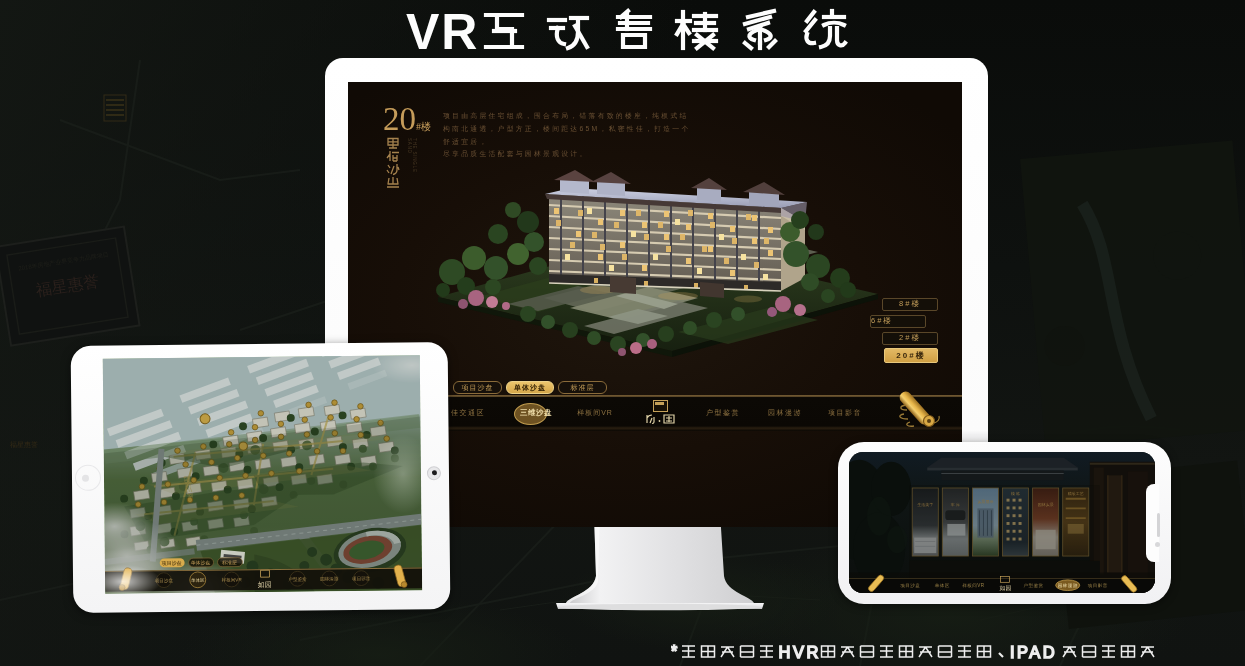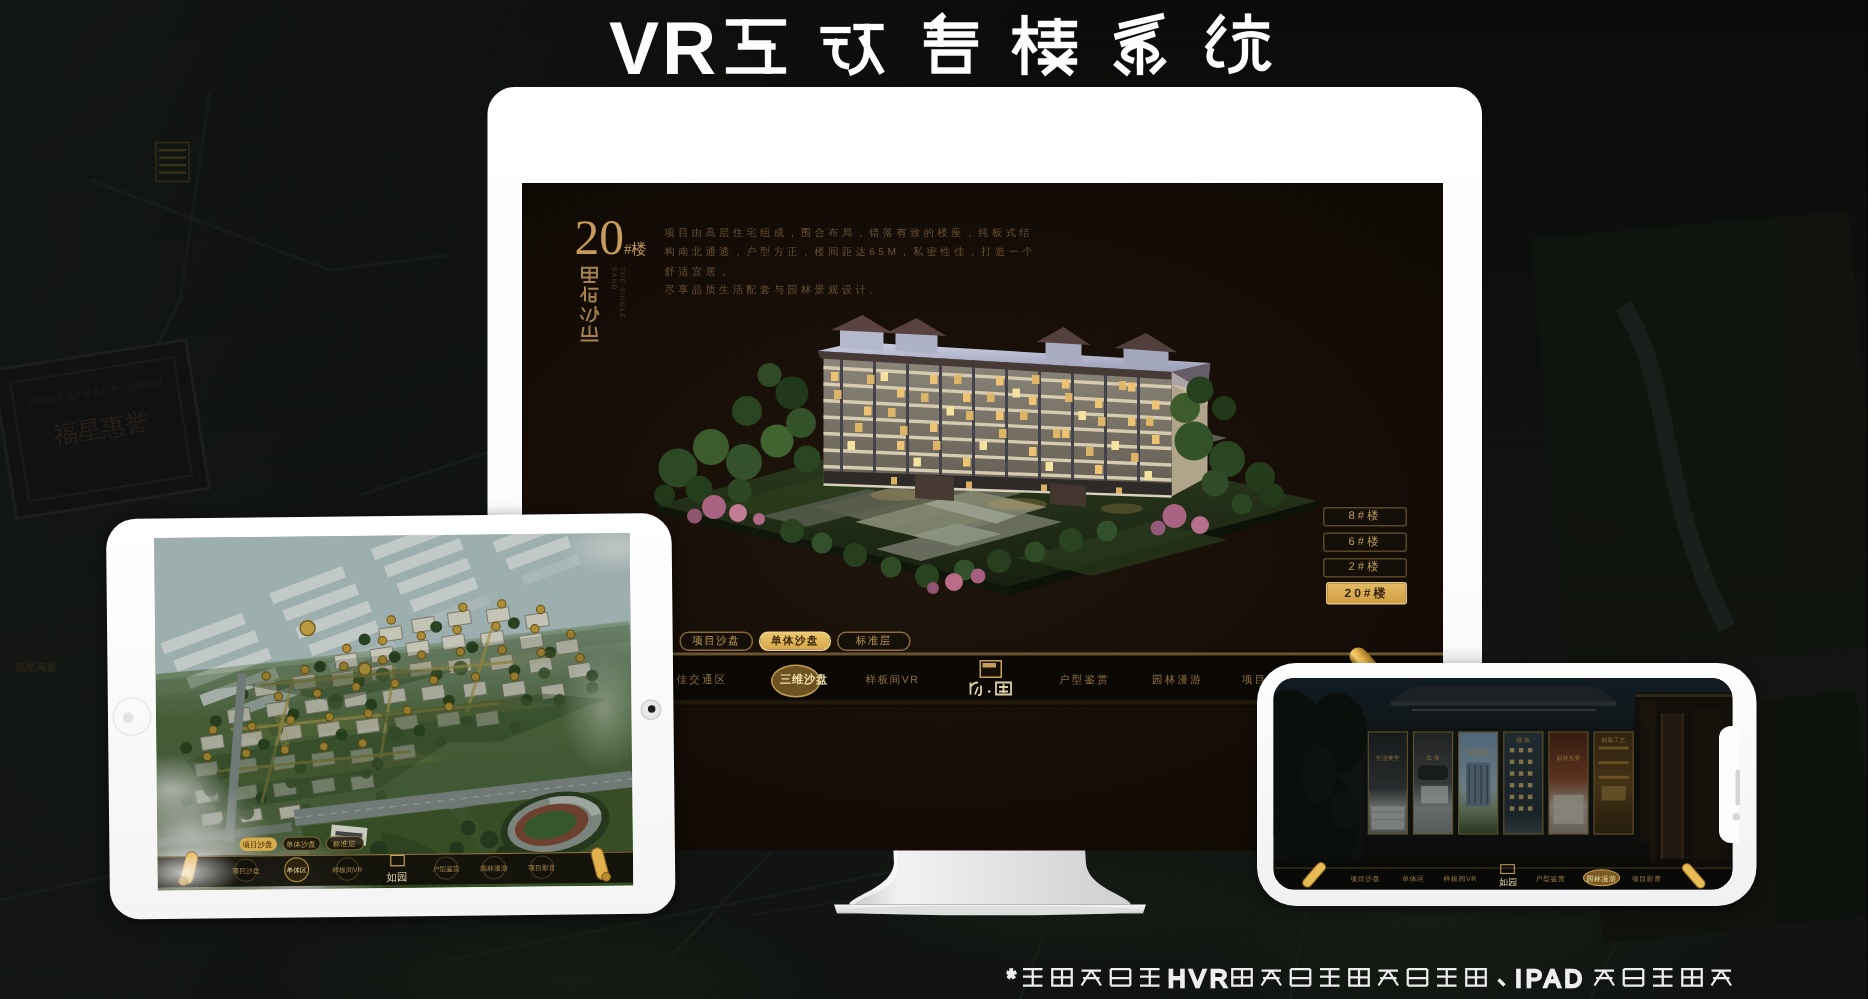--- a/index.html
+++ b/index.html
@@ -155,21 +155,21 @@
         <stop offset="1" stop-color="#c0c0c2"></stop>
       </linearGradient>
     </defs>
     <path d="M54 0 L180 0 L184 64 C186 80 212 85 214 91 L26 91 C28 85 54 80 56 64 Z" fill="url(#neckg)"></path>
     <path d="M26 91 C28 85 54 80 56 64 L54 0 L60 0 L58 70 C54 83 32 86 30 91 Z" fill="#ffffff" opacity="0.6"></path>
     <path d="M16 91 L224 91 L222 97 L18 97 Z" fill="url(#baseg)"></path>
     <ellipse cx="120" cy="95" rx="101" ry="3.2" fill="#dededf"></ellipse>
   </svg>
 
   <div class="abs" id="mscreen" style="left:348px;top:82px;width:614px;height:445px;overflow:hidden;
-    background:radial-gradient(ellipse 430px 270px at 46% 50%, #1f160d 0%, #170e07 55%, #100a05 100%);margin-top:40px;">
+    background:radial-gradient(ellipse 430px 270px at 46% 50%, #1f160d 0%, #170e07 55%, #100a05 100%);">
 
     <div class="abs" style="left:35px;top:21px;color:#c59c5a;font-family:'Liberation Serif',serif;">
       <span style="font-size:33px;line-height:1;">20</span><span style="font-size:10px;">#楼</span>
     </div>
 
     <svg class="abs" style="left:38px;top:55px" width="14" height="52" viewBox="0 0 14 52">
       <g stroke="#a5824e" stroke-width="1.3" fill="none">
         <path d="M2 1.5 H12 V8 H2 Z M2 4.8 H12 M7 1.5 V8 M7 8 V11 M3 11 H11"></path>
         <path d="M4 14 V24 M4 17 L1 21 M6 15.5 H13 M7 18 V24 M11 18 V24 M7 24 H11 M7 21 H11"></path>
         <path d="M2 28 L4 31 M1 33 L3 36 M11 27 V33 C11 36 9 37 7 37.5 M8 29 L5 37 M12 30 L13 33"></path>
@@ -392,22 +392,22 @@
         <circle cx="180" cy="140" r="11" fill="#22381b"></circle>
         <circle cx="150" cy="152" r="10" fill="#2a4521"></circle>
         <circle cx="165" cy="128" r="8" fill="#2f4a24"></circle>
         <circle cx="452" cy="138" r="9" fill="#263f1d"></circle>
         <circle cx="468" cy="150" r="8" fill="#22381b"></circle>
       </g>
     </svg>
 
     <div class="abs" style="left:534px;top:216px;width:54px;height:10.5px;border:1px solid #5a4729;border-radius:2px;
       color:#bf9a58;font-size:7.5px;text-align:center;line-height:10px;letter-spacing:2px;background:#140f08;">8#楼</div>
-    <div class="abs" style="left:534px;top:233px;width:54px;height:10.5px;border:1px solid #5a4729;border-radius:2px;
-      color:#bf9a58;font-size:7.5px;text-align:center;line-height:10px;letter-spacing:2px;background:#140f08;">6#楼</div>
+    <div class="abs" style="left:522px;top:233px;width:54px;height:10.5px;border:1px solid #5a4729;border-radius:2px;
+      color:#bf9a58;font-size:7.5px;line-height:10px;letter-spacing:2px;background:#140f08;">6#楼</div>
     <div class="abs" style="left:534px;top:250px;width:54px;height:10.5px;border:1px solid #5a4729;border-radius:2px;
       color:#bf9a58;font-size:7.5px;text-align:center;line-height:10px;letter-spacing:2px;background:#140f08;">2#楼</div>
     <div class="abs" style="left:536px;top:266px;width:52px;height:13px;border:1px solid #e8c87c;border-radius:2px;
       color:#38260c;font-size:8px;font-weight:bold;text-align:center;line-height:13px;letter-spacing:2px;
       background:linear-gradient(#e3b964,#cf9f44);">20#楼</div>
 
     <div class="abs" style="left:105px;top:299px;width:47px;height:11px;border:1px solid #8a6b3a;border-radius:6px;
       color:#c09a56;font-size:7px;text-align:center;line-height:11px;letter-spacing:1px;background:#16100a;">项目沙盘</div>
     <div class="abs" style="left:158px;top:299px;width:46px;height:11px;border:1px solid #ecd28a;border-radius:6px;
       color:#3a2708;font-size:7px;font-weight:bold;text-align:center;line-height:11px;letter-spacing:1px;

